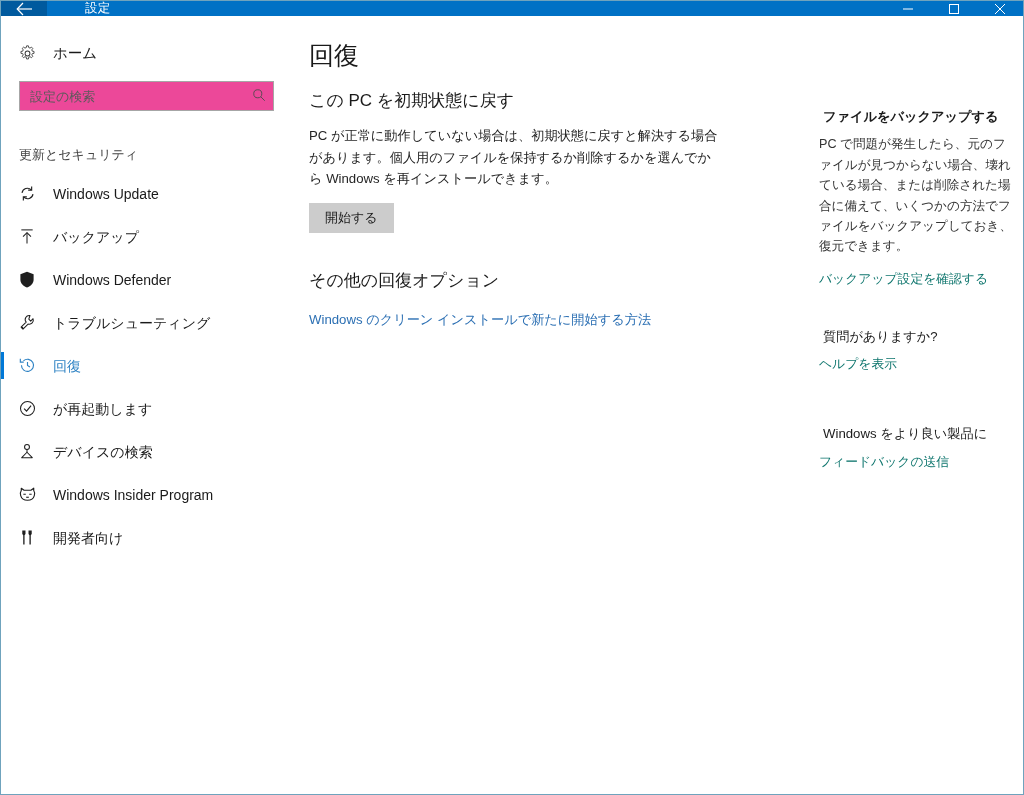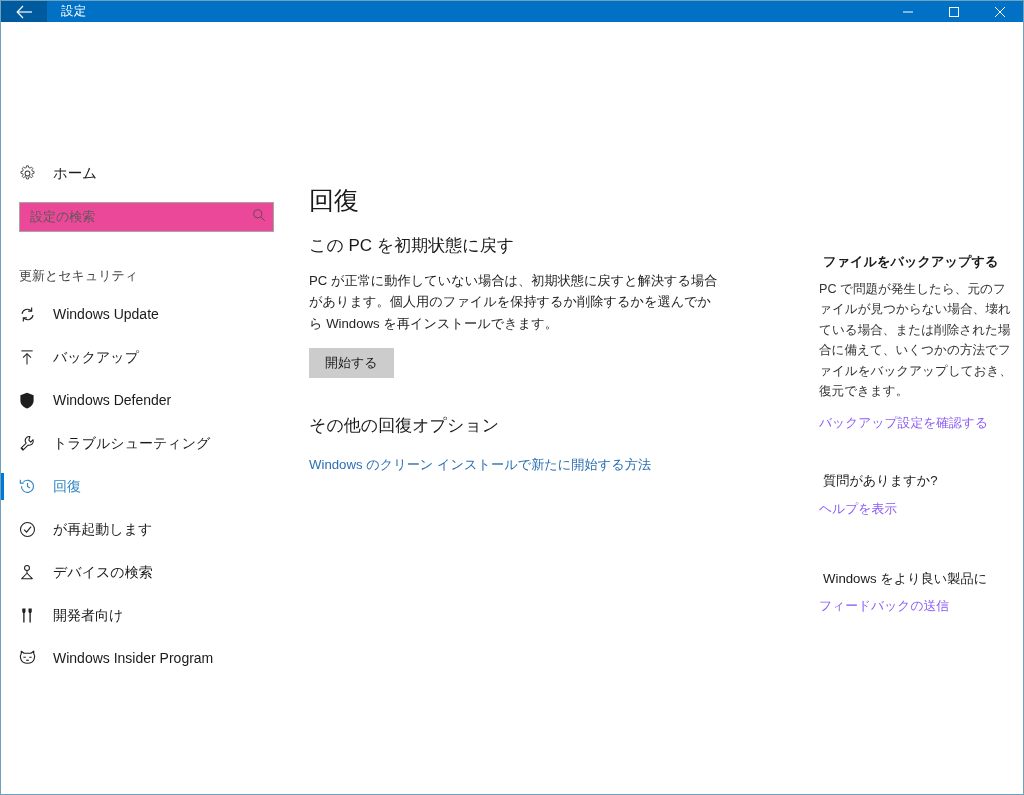--- a/index.html
+++ b/index.html
@@ -21,26 +21,27 @@
     height: 795px;
     box-sizing: border-box;
     border: 1px solid #6fa3bd;
     background: #ffffff;
     display: flex;
     flex-direction: column;
   }
 
   
   .titlebar {
-    height: 21px;
+    height: 15px;
     background: #0071c5;
     display: flex;
     align-items: stretch;
     flex: 0 0 auto;
     position: relative;
+    gap: 24px;
   }
   .back-button {
     width: 46px;
     background: #005a9e;
     display: flex;
     align-items: center;
     justify-content: center;
     cursor: default;
   }
   .back-button svg { display: block; }
@@ -65,21 +66,20 @@
     cursor: default;
   }
   .win-ctrl svg { display: block; }
 
   
   .body-area {
     flex: 1 1 auto;
     display: flex;
     min-height: 0;
     background: #ffffff;
-    align-items: center;
   }
 
   
   .sidebar {
     width: 293px;
     flex: 0 0 293px;
     background: #ffffff;
     padding-top: 21px;
     box-sizing: border-box;
   }
@@ -257,21 +257,21 @@
   }
   .rail-title.normal { font-weight: normal; }
   .rail-text {
     font-size: 12.6px;
     line-height: 1.62;
     color: #333333;
     margin: 0 0 12px 0;
   }
   .rail-link {
     display: inline-block;
-    color: #8b5cf6;
+    color: #0f766e;
     font-size: 12.8px;
     text-decoration: none;
     cursor: default;
   }
   .rail-block.q { margin-bottom: 52px; }
 </style>
 </head>
 <body>
 
 <div class="window">
@@ -410,37 +410,37 @@
               <circle cx="8" cy="4.2" r="2.6" fill="none" stroke="currentColor" stroke-width="1.1"></circle>
               <path d="M8 6.8 V10" stroke="currentColor" stroke-width="1.1"></path>
               <path d="M2.4 15.6 L8 9.8 L13.6 15.6 Z" fill="none" stroke="currentColor" stroke-width="1.1" stroke-linejoin="round"></path>
             </svg>
           </span>
           <span class="nav-label">デバイスの検索</span>
         </li>
 
         <li class="nav-item">
           <span class="nav-icon">
-            <svg width="16" height="17" viewBox="0 0 16 18" aria-hidden="true">
-              <path d="M3 1.5 H6.4 V5.2 L5.4 6.6 V16.4 H4 V6.6 L3 5.2 Z" fill="currentColor"></path>
-              <path d="M9.6 1.5 H13 V5.2 L12 6.6 V16.4 H10.6 V6.6 L9.6 5.2 Z" fill="currentColor"></path>
-            </svg>
-          </span>
-          <span class="nav-label">開発者向け</span>
-        </li>
-
-        <li class="nav-item">
-          <span class="nav-icon">
             <svg width="17" height="16" viewBox="0 0 18 16" aria-hidden="true">
               <path d="M2.4 3.2 L2.4 0.8 L5.4 3 H12.6 L15.6 0.8 L15.6 3.2 C16.6 4.6 16.8 6.6 16.2 8.6 C15.4 11.6 12.6 13.6 9 13.6 C5.4 13.6 2.6 11.6 1.8 8.6 C1.2 6.6 1.4 4.6 2.4 3.2 Z" fill="none" stroke="currentColor" stroke-width="1.2" stroke-linejoin="round"></path>
               <path d="M4.6 7.2 H7.2 M10.8 7.2 H13.4" stroke="currentColor" stroke-width="1.2"></path>
               <path d="M7.6 10.4 H10.4" stroke="currentColor" stroke-width="1.2"></path>
             </svg>
           </span>
           <span class="nav-label">Windows Insider Program</span>
+        </li>
+
+        <li class="nav-item">
+          <span class="nav-icon">
+            <svg width="16" height="17" viewBox="0 0 16 18" aria-hidden="true">
+              <path d="M3 1.5 H6.4 V5.2 L5.4 6.6 V16.4 H4 V6.6 L3 5.2 Z" fill="currentColor"></path>
+              <path d="M9.6 1.5 H13 V5.2 L12 6.6 V16.4 H10.6 V6.6 L9.6 5.2 Z" fill="currentColor"></path>
+            </svg>
+          </span>
+          <span class="nav-label">開発者向け</span>
         </li>
 
       </ul>
     </div>
 
     <div class="content">
 
       <div class="main-col">
         <h1 class="page-title">回復</h1>
 

